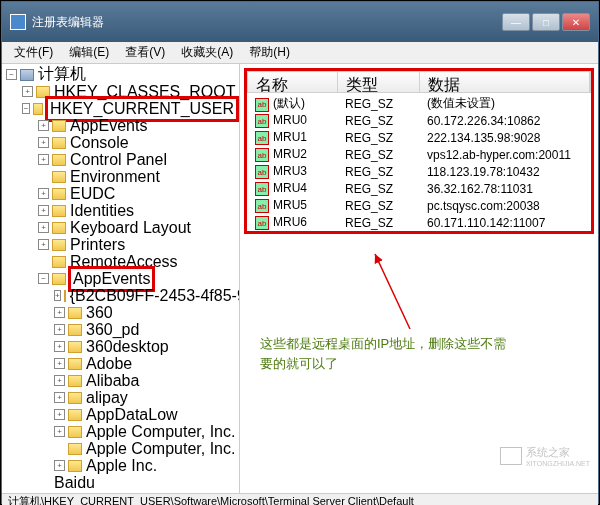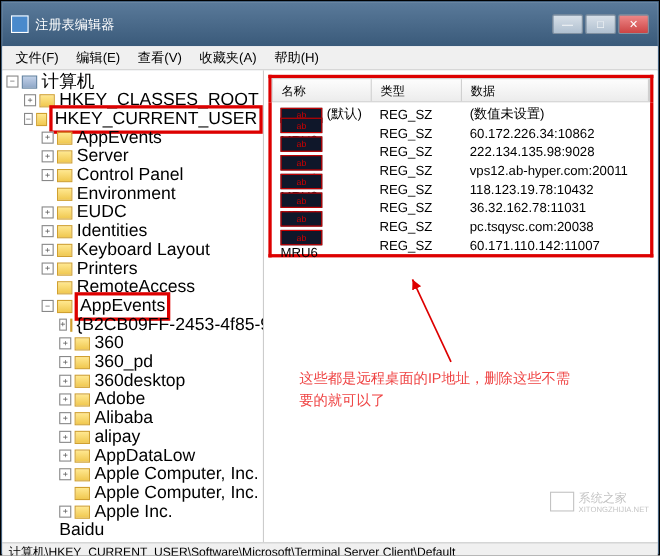--- a/index.html
+++ b/index.html
@@ -21,30 +21,30 @@
     .folder-icon { width: 14px; height: 12px; background: linear-gradient(#ffe890, #f0c850); border: 1px solid #d0a030; margin-right: 4px; }
     .computer-icon { width: 14px; height: 12px; background: linear-gradient(#c0d0e8, #90a8c8); border: 1px solid #6080a0; margin-right: 4px; }
     .tree-label { font-size: 16px; }
     .indent-1 { padding-left: 2px; }
     .indent-2 { padding-left: 18px; }
     .indent-3 { padding-left: 34px; }
     .indent-4 { padding-left: 50px; }
     .highlight-red { border: 3px solid #d00; padding: 1px 2px; margin: -2px; }
     .list-panel { flex: 1; position: relative; padding: 4px; }
     .list-header { display: flex; height: 22px; background: linear-gradient(#fdfdfd, #ececec); border: 1px solid #d0d0d0; }
-    .list-header-cell { padding: 3px 8px; border-right: 1px solid #d0d0d0; font-size: 11px; }
+    .list-header-cell { padding: 3px 8px; border-right: 1px solid #d0d0d0; font-size: 16px; }
     .col-name { width: 90px; }
     .col-type { width: 82px; }
     .col-data { flex: 1; }
     .list-body { border: 3px solid #d00; border-top: none; padding-top: 2px; }
     .list-header-wrap { border: 3px solid #d00; border-bottom: none; }
     .list-row { display: flex; height: 17px; align-items: center; font-size: 12px; }
     .list-cell { padding: 0 8px; overflow: hidden; }
-    .val-icon { width: 38px; height: 14px; background: #0f172a; border: 1px solid #c00; display: inline-flex; align-items: center; justify-content: center; font-size: 8px; color: #c00; margin-right: 4px; }
-    .annotation { position: absolute; top: 270px; left: 32px; color: #ef4444; font-size: 13px; line-height: 1.5; width: 300px; }
+    .val-icon { width: 14px; height: 14px; background: #86efac; border: 1px solid #c00; display: inline-flex; align-items: center; justify-content: center; font-size: 8px; color: #c00; margin-right: 4px; }
+    .annotation { position: absolute; top: 270px; left: 20px; color: #4d7c0f; font-size: 13px; line-height: 1.5; width: 300px; }
     .arrow { position: absolute; top: 185px; left: 130px; pointer-events:none; }
     .statusbar { height: 16px; background: #f0f0f0; border-top: 1px solid #ccc; padding: 2px 6px; font-size: 11px; display: flex; align-items: center; }
     .watermark { position: absolute; bottom: 26px; right: 8px; opacity: 0.5; font-size: 11px; color: #888; display: flex; align-items: center; gap: 4px; }
     .wm-icon { width: 22px; height: 18px; border: 1px solid #888; }
   </style>
 </head>
 <body>
 
 <div class="window">
   <div class="titlebar">
@@ -83,21 +83,21 @@
           <span class="tree-label highlight-red">HKEY_CURRENT_USER</span>
         </div>
         <div class="tree-node indent-3">
           <span class="tree-toggle">+</span>
           <span class="folder-icon"></span>
           <span class="tree-label">AppEvents</span>
         </div>
         <div class="tree-node indent-3">
           <span class="tree-toggle">+</span>
           <span class="folder-icon"></span>
-          <span class="tree-label">Server</span>
+          <span class="tree-label">Console</span>
         </div>
         <div class="tree-node indent-3">
           <span class="tree-toggle">+</span>
           <span class="folder-icon"></span>
           <span class="tree-label">Control Panel</span>
         </div>
         <div class="tree-node indent-3">
           <span class="tree-spacer"></span>
           <span class="folder-icon"></span>
           <span class="tree-label">Environment</span>

